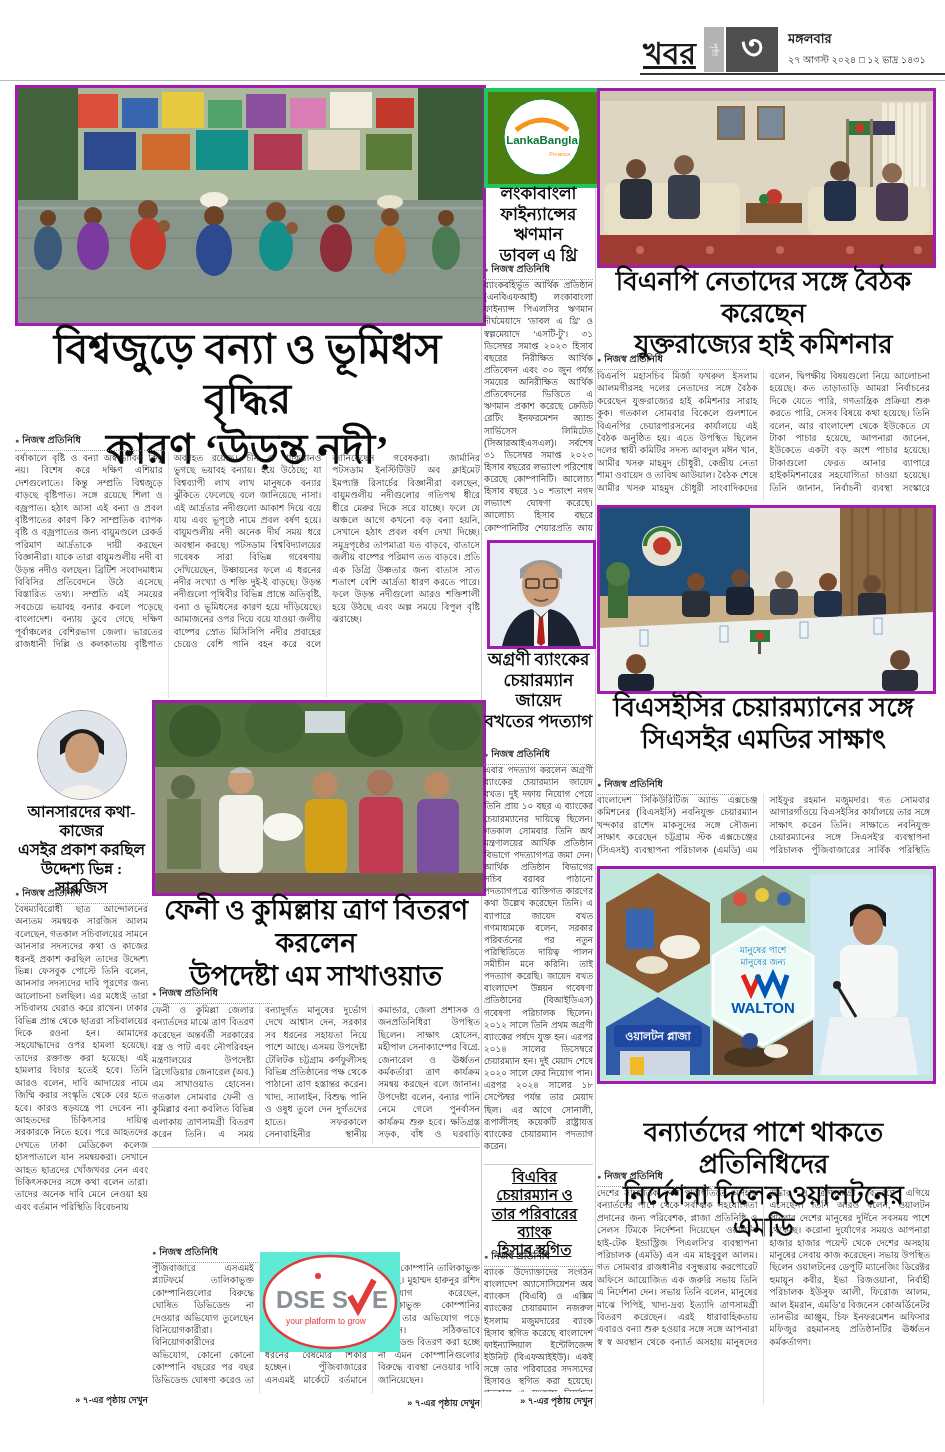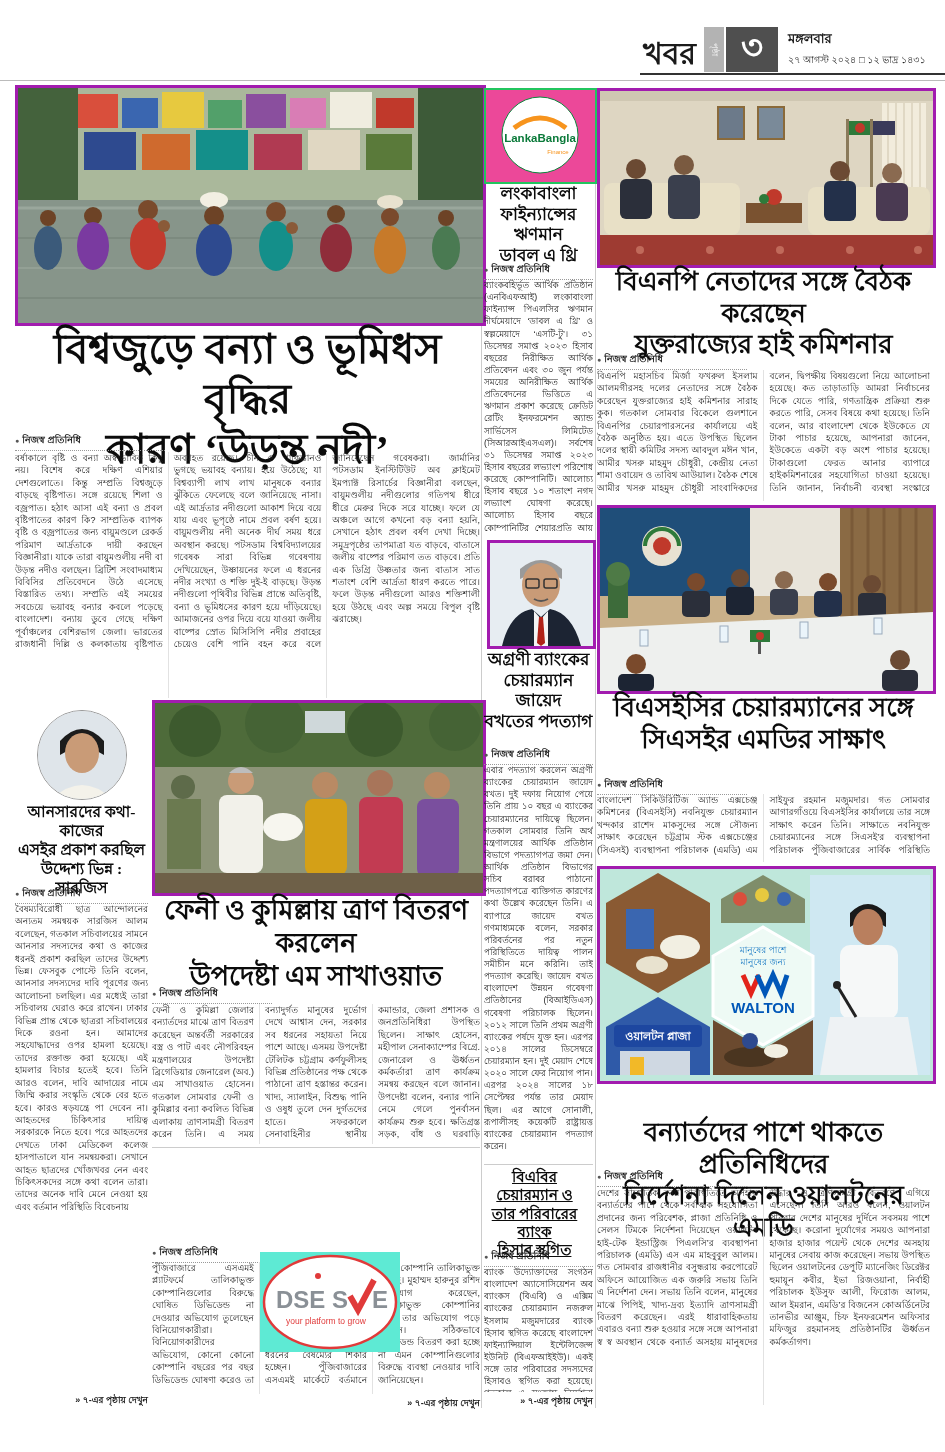--- a/index.html
+++ b/index.html
@@ -4,21 +4,21 @@
 <style>
   html,body{margin:0;padding:0;background:#e8e8e8;}
   .page{position:relative;width:945px;height:1452px;background:#fff;margin:0 auto;
         font-family:"Liberation Sans","DejaVu Sans",sans-serif;color:#1a1a1a;overflow:hidden;}
   .abs{position:absolute;}
   
   #masthead{left:15px;top:24px;width:300px;}
   #masthead .tagline{font-size:6px;color:#333;letter-spacing:1px;margin-left:4px;}
   #masthead .logo{font-size:36px;font-weight:800;font-family:"Liberation Serif","DejaVu Serif",serif;
                   color:#0a0a0a;line-height:1;transform:scaleY(1.05);}
-  #section-name{left:643px;top:30px;font-size:30px;font-weight:800;}
+  #section-name{left:643px;top:30px;font-size:30px;font-weight:800;text-decoration:underline;}
   #page-tab{left:704px;top:27px;width:20px;height:45px;background:#b3b3b3;color:#fff;
             display:flex;align-items:center;justify-content:center;}
   #page-tab span{writing-mode:vertical-rl;font-size:8px;}
   #page-num{left:726px;top:27px;width:52px;height:45px;background:#4f4f4f;color:#fff;
             display:flex;align-items:center;justify-content:center;font-size:34px;font-weight:800;}
   #date-block{left:788px;top:29px;width:155px;}
   #date-block .day{font-size:13px;font-weight:800;}
   #date-block .date{font-size:9.5px;color:#222;margin-top:3px;}
   #hdr-rule-right{left:640px;top:73px;width:305px;height:2px;background:#333;}
   #hdr-rule-full{left:0;top:80px;width:945px;height:1px;background:#bbb;}
@@ -50,21 +50,21 @@
   #body-feni{left:152px;top:1004px;width:328px;height:140px;}
   #hr-a{left:152px;top:1147px;width:328px;}
   #hl-sme{left:152px;top:1151px;width:328px;font-size:27px;}
   #by-sme{left:152px;top:1245px;width:120px;}
   #body-sme{left:152px;top:1262px;width:328px;height:132px;}
   #logo-dse{left:260px;top:1252px;width:140px;height:100px;background:#5eead4;}
   #jump-sme{left:370px;top:1396px;width:110px;}
   
   #vr1{left:481px;top:88px;height:1320px;}
   #vr2{left:595px;top:88px;height:1320px;}
-  #logo-lanka{left:484px;top:88px;width:109px;height:92px;background:#ec4899;border:2px solid #22c55e;}
+  #logo-lanka{left:484px;top:88px;width:109px;height:92px;background:#4d7c0f;border:4px solid #22c55e;}
   #hl-lanka{left:484px;top:184px;width:109px;font-size:17px;}
   #by-lanka{left:484px;top:262px;width:109px;}
   #body-lanka{left:484px;top:279px;width:109px;height:252px;font-size:8.8px;}
   #ph-zayed{left:487px;top:540px;width:103px;height:103px;}
   #hl-agrani{left:484px;top:650px;width:109px;font-size:17px;}
   #by-agrani{left:484px;top:747px;width:109px;}
   #body-agrani{left:484px;top:764px;width:109px;height:396px;font-size:8.8px;}
   #hr-b{left:484px;top:1164px;width:109px;}
   #hl-bab{left:480px;top:1168px;width:109px;font-size:15px;text-decoration:underline;}
   #by-bab{left:484px;top:1249px;width:109px;}

